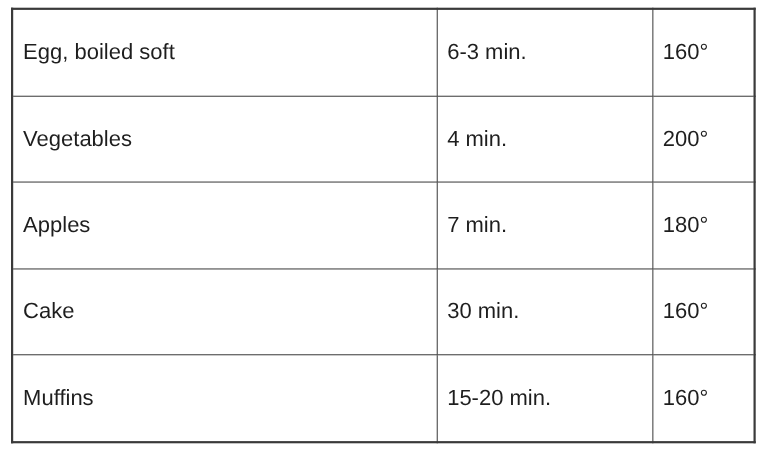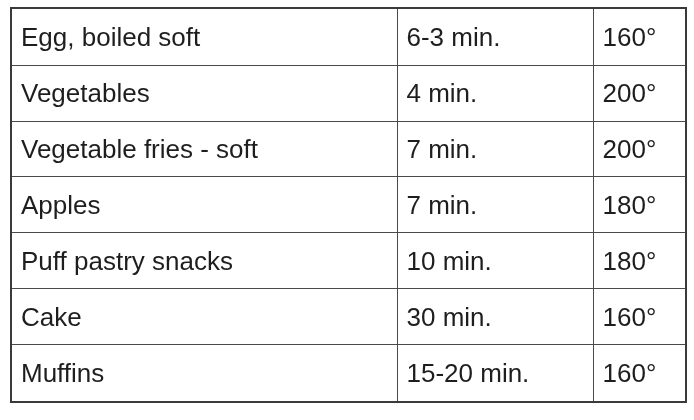--- a/index.html
+++ b/index.html
@@ -17,21 +17,21 @@
   .cook-table {
     position: absolute;
     left: 10px;
     top: 7px;
     width: 675px;
     height: 396px;
     border-collapse: collapse;
     table-layout: fixed;
     border: 2px solid var(--outer-border-color, #3a3a3a);
     color: var(--text-color, #1e1e1e);
-    font-size: 26px;
+    font-size: 20px;
     line-height: 1;
   }
   .cook-table td {
     border: 1px solid var(--border-color, #4a4a4a);
     padding: 0 4px 0 9px;
     vertical-align: middle;
     white-space: nowrap;
     overflow: hidden;
   }
   col.c-food { width: 386px; }
@@ -54,38 +54,28 @@
     <td>160°</td>
   </tr>
 
   <tr>
     <td>Vegetables</td>
     <td>4 min.</td>
     <td>200°</td>
   </tr>
 
 
-  <tr>
-    <td>Vegetable fries - soft</td>
-    <td>7 min.</td>
-    <td>200°</td>
-  </tr>
 
   <tr>
     <td>Apples</td>
     <td>7 min.</td>
     <td>180°</td>
   </tr>
 
 
-  <tr>
-    <td>Puff pastry snacks</td>
-    <td>10 min.</td>
-    <td>180°</td>
-  </tr>
 
 
   <tr>
     <td>Cake</td>
     <td>30 min.</td>
     <td>160°</td>
   </tr>
 
   <tr>
     <td>Muffins</td>

